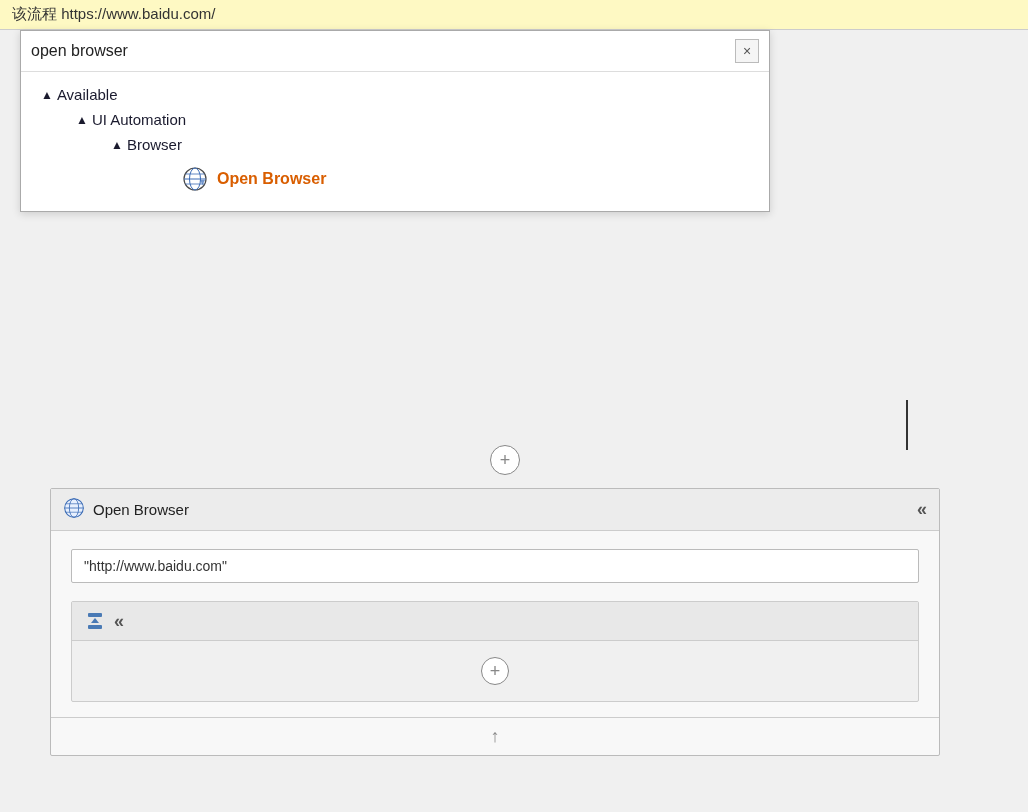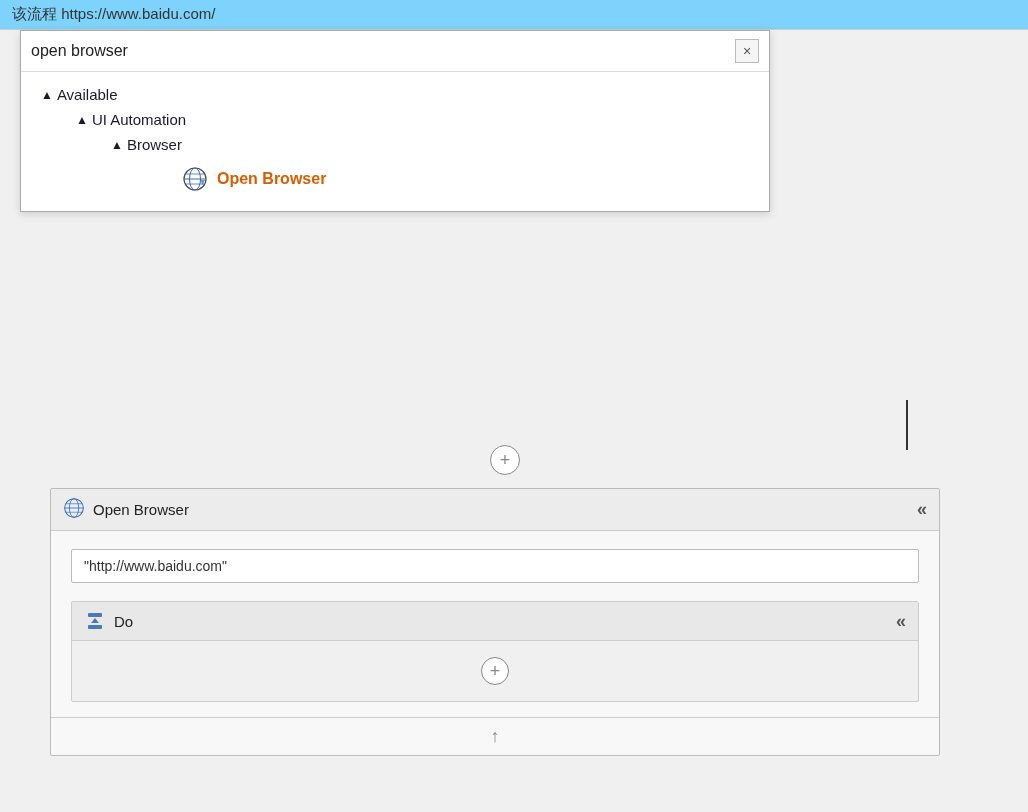--- a/index.html
+++ b/index.html
@@ -7,21 +7,21 @@
       font-family: 'Segoe UI', Arial, sans-serif;
       background: #f0f0f0;
       width: 1028px;
       height: 812px;
       overflow: hidden;
       position: relative;
     }
 
     
     .top-bar {
-      background: #7dd3fc;
+      background: #fef9c3;
       padding: 4px 12px;
       font-size: 15px;
       color: #333;
       border-bottom: 1px solid #ccc;
       height: 30px;
       display: flex;
       align-items: center;
     }
 
     
@@ -364,21 +364,20 @@
       <div class="do-block">
 
         <div class="do-block-header">
           <div class="do-icon">
             <svg width="20" height="20" viewBox="0 0 20 20">
               <rect x="3" y="2" width="14" height="4" rx="1" fill="#4a7ab5"></rect>
               <rect x="3" y="14" width="14" height="4" rx="1" fill="#4a7ab5"></rect>
               <polygon points="10,7 6,12 14,12" fill="#4a7ab5"></polygon>
             </svg>
           </div>
-          <span class="do-title">Do</span>
           <div class="collapse-btn">«</div>
         </div>
 
         <div class="do-block-content">
           <div class="do-add-circle">+</div>
         </div>
 
       </div>
 
       <div class="bottom-strip">

